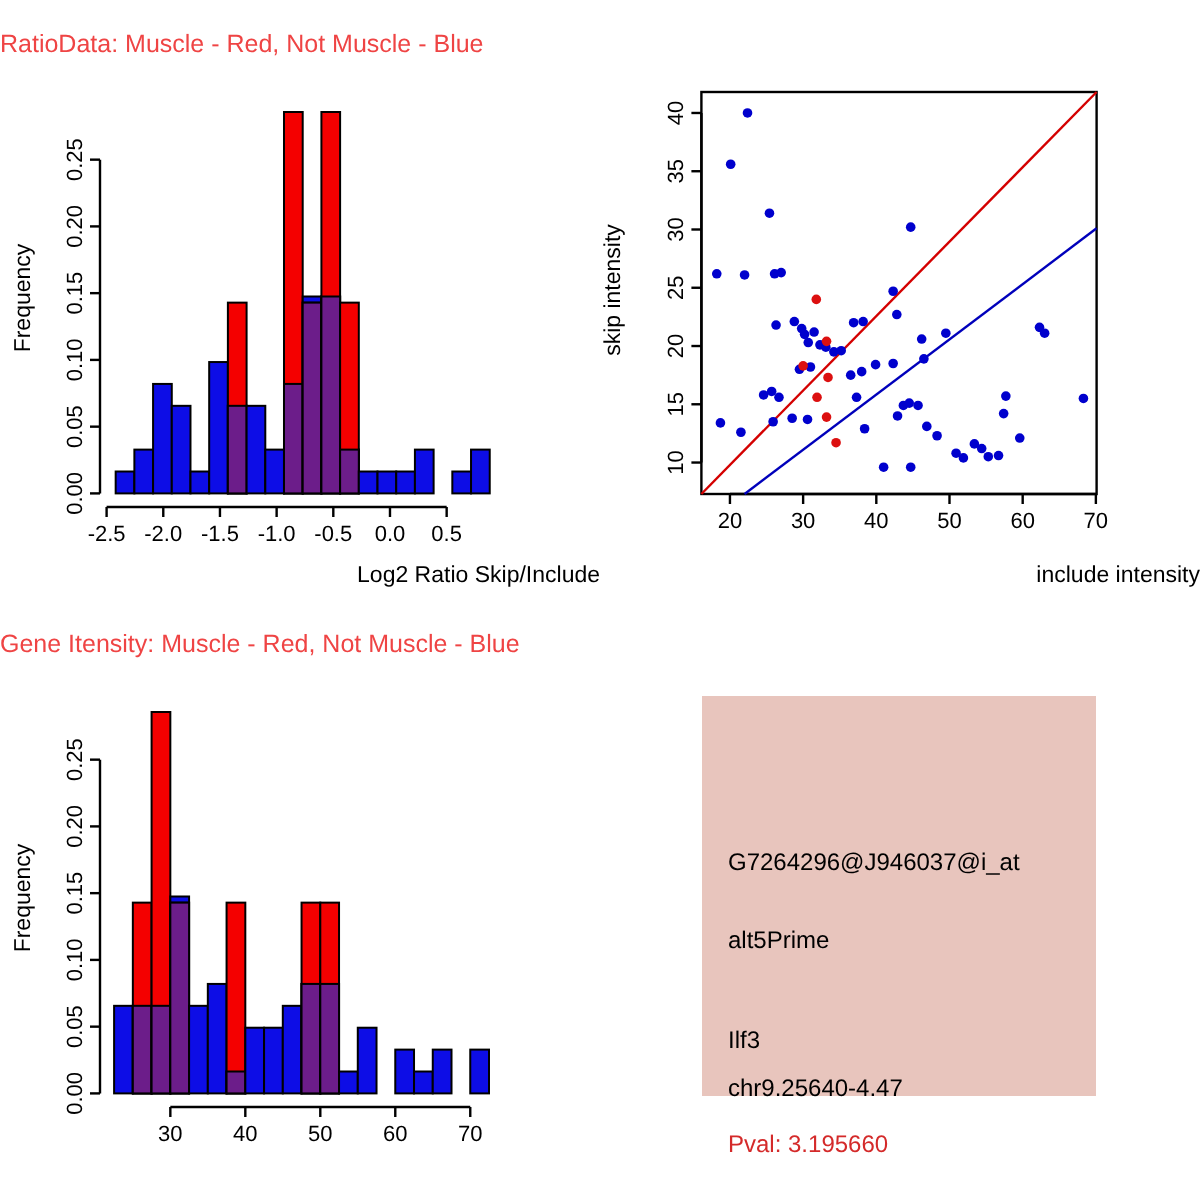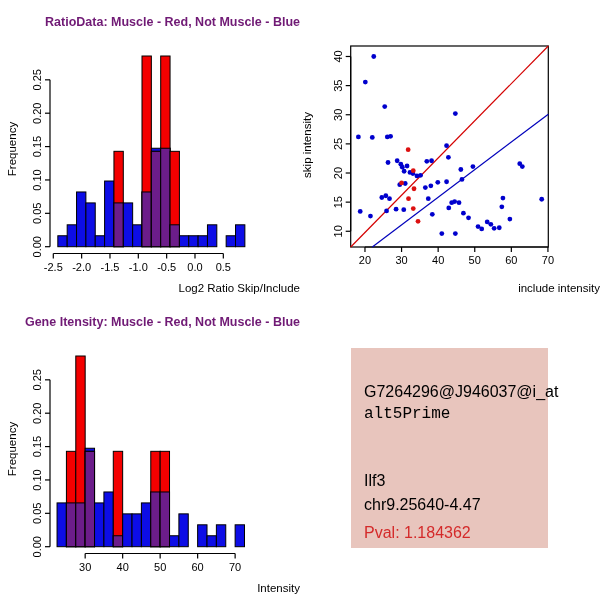--- a/index.html
+++ b/index.html
@@ -4,27 +4,27 @@
 <style>
   html,body{margin:0;padding:0;background:#ffffff;}
   #figure{position:relative;width:600px;height:600px;background:#ffffff;overflow:hidden;
           font-family:"Liberation Sans", sans-serif;}
   .cell{position:absolute;width:300px;height:300px;}
   #cell-ratio-hist{left:0;top:0;}
   #cell-scatter{left:300px;top:0;}
   #cell-gene-hist{left:0;top:300px;}
   #cell-info{left:300px;top:300px;}
   .plot-svg{position:absolute;left:0;top:0;width:300px;height:300px;}
-  .chart-title{position:absolute;left:0;top:15px;width:300px;text-align:right;
-               font-size:12.5px;font-weight:bold;color:#701a75;white-space:nowrap;}
+  .chart-title{position:absolute;left:0;top:15px;width:300px;text-align:left;
+               font-size:12.5px;font-weight:normal;color:#ef4444;white-space:nowrap;}
   .xlab{position:absolute;left:0;top:282px;width:300px;text-align:right;font-size:11.5px;color:#000;}
   .ylab{position:absolute;width:110px;text-align:center;font-size:11.5px;color:#000;
         transform:rotate(-90deg);transform-origin:center center;}
   .info-box{position:absolute;left:51px;top:48px;width:197px;height:200px;}
-  .info-line{position:absolute;left:13px;font-size:16px;white-space:nowrap;}
+  .info-line{position:absolute;left:13px;font-size:12px;white-space:nowrap;margin-top:41px;}
   svg text{font-family:"Liberation Sans", sans-serif;font-size:11px;fill:#000;}
 </style>
 </head>
 <body>
 
 <div id="figure">
 
   <div class="cell" id="cell-ratio-hist">
     <svg class="plot-svg" viewBox="0 0 300 300" xmlns="http://www.w3.org/2000/svg">
         <line x1="53.3" y1="253.5" x2="223.32941176470587" y2="253.5" stroke="#000000" stroke-width="1.2"></line>
@@ -255,27 +255,26 @@
           <rect x="160.14727626459143" y="191.96636331816592" width="9.372568093385214" height="54.73363668183407" fill="#6c1d8a" stroke="#000000" stroke-width="1"></rect>
           <rect x="169.51984435797664" y="235.75327266363317" width="9.372568093385214" height="10.94672733636682" fill="#0d0de6" stroke="#000000" stroke-width="1"></rect>
           <rect x="178.89241245136185" y="213.85981799089953" width="9.372568093385214" height="32.84018200910046" fill="#0d0de6" stroke="#000000" stroke-width="1"></rect>
           <rect x="197.63754863813227" y="224.80654532726635" width="9.372568093385214" height="21.89345467273364" fill="#0d0de6" stroke="#000000" stroke-width="1"></rect>
           <rect x="207.01011673151748" y="235.75327266363317" width="9.372568093385214" height="10.94672733636682" fill="#0d0de6" stroke="#000000" stroke-width="1"></rect>
           <rect x="216.3826848249027" y="224.80654532726635" width="9.372568093385214" height="21.89345467273364" fill="#0d0de6" stroke="#000000" stroke-width="1"></rect>
           <rect x="235.12782101167312" y="224.80654532726635" width="9.372568093385214" height="21.89345467273364" fill="#0d0de6" stroke="#000000" stroke-width="1"></rect>
         </g>
       </svg>
     <div class="chart-title">Gene Itensity: Muscle - Red, Not Muscle - Blue</div>
-    <div class="xlab">Intensity</div>
     <div class="ylab" style="left:-43px;top:143px;">Frequency</div>
   </div>
 
   <div class="cell" id="cell-info">
     <div class="info-box" id="info-box" style="background: rgb(232, 197, 189);">
         <div class="info-line" style="top: 35px; color: rgb(0, 0, 0);">G7264296@J946037@i_at</div>
-        <div class="info-line" style="top: 57px; color: rgb(0, 0, 0); font-family: Liberation Mono, monospace;">alt5Prime</div>
+        <div class="info-line" style="top: 74px; color: rgb(0, 0, 0);">alt5Prime</div>
         <div class="info-line" style="top: 124px; color: rgb(0, 0, 0);">Ilf3</div>
         <div class="info-line" style="top: 148px; color: rgb(0, 0, 0);">chr9.25640-4.47</div>
-        <div class="info-line" style="top: 176px; color: rgb(212, 42, 42);">Pval: 1.184362</div>
+        <div class="info-line" style="top: 176px; color: rgb(212, 42, 42);">Pval: 3.195660</div>
       </div>
   </div>
 
 </div>
 
 </body></html>

